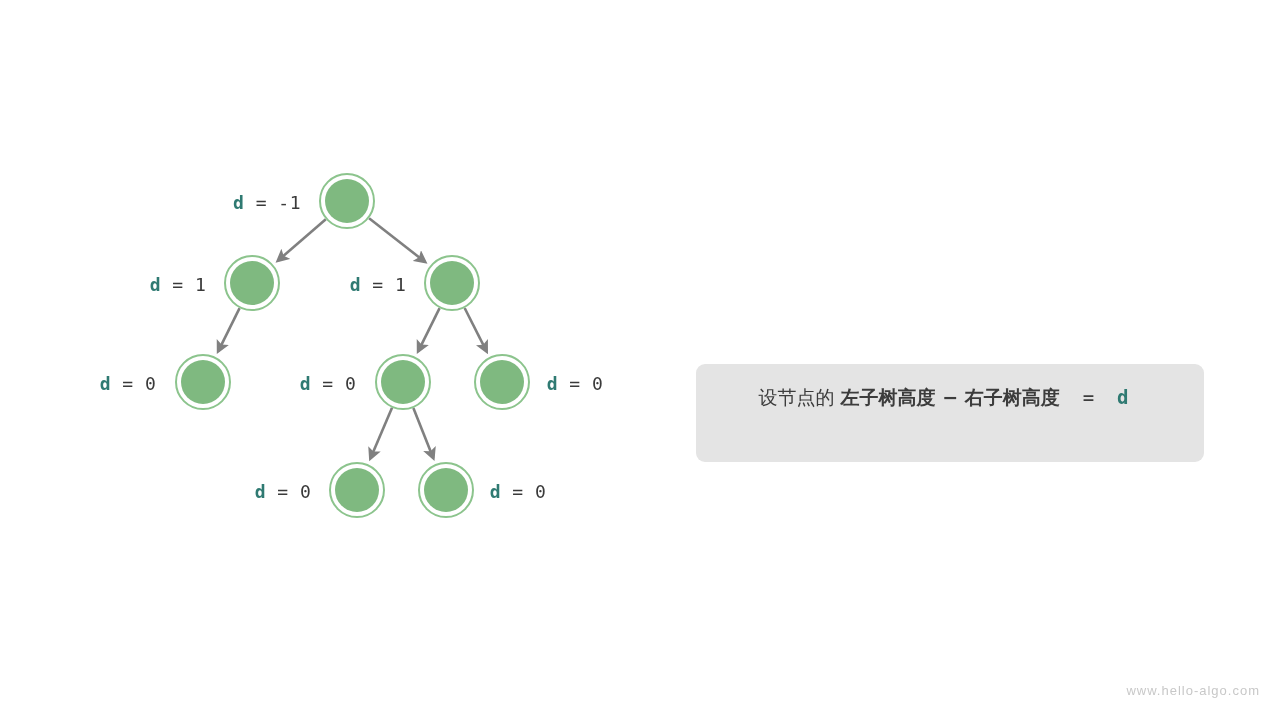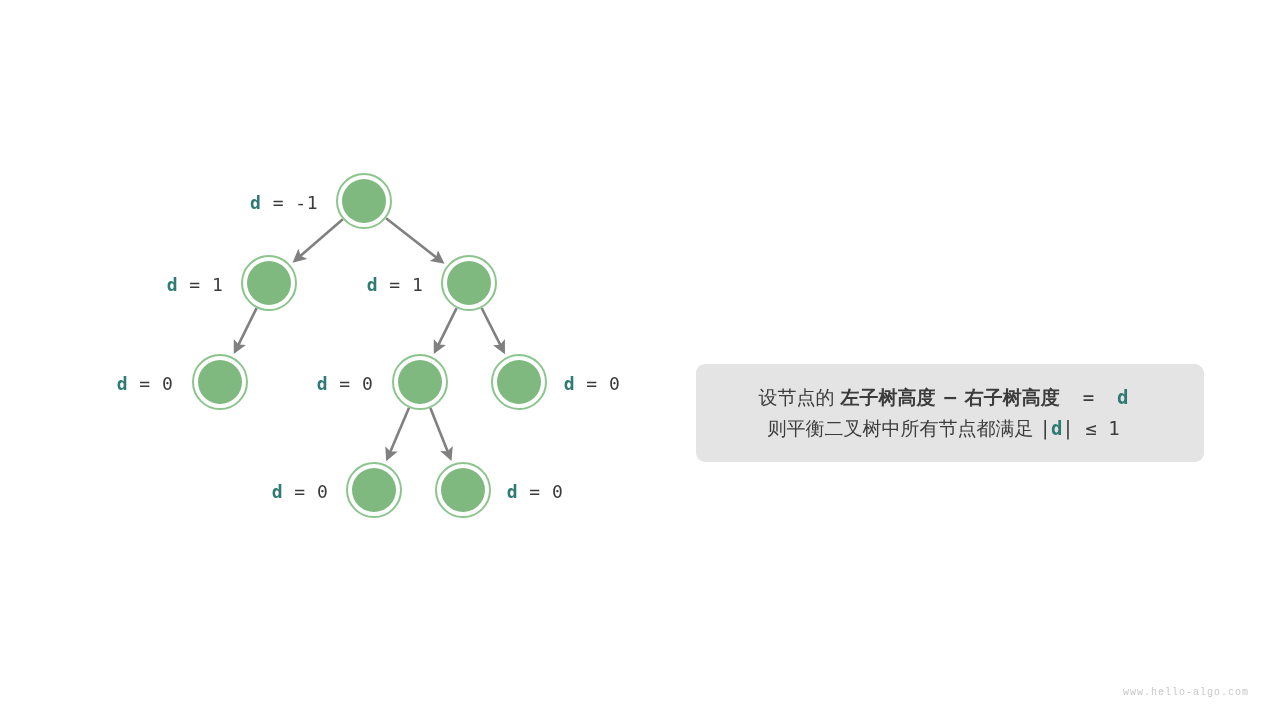--- a/index.html
+++ b/index.html
@@ -15,21 +15,20 @@
     font-family: "DejaVu Sans", sans-serif;
   }
 
   
   #tree-diagram {
     position: absolute;
     left: 0;
     top: 0;
     width: 660px;
     height: 560px;
-    margin-left: 17px;
   }
   #tree-svg {
     position: absolute;
     left: 0;
     top: 0;
     width: 660px;
     height: 720px;
   }
 
   .node-label {
@@ -103,24 +102,24 @@
     font-weight: bold;
     font-family: "DejaVu Sans Mono", monospace;
   }
   .formula-line .mono {
     font-family: "DejaVu Sans Mono", monospace;
   }
 
   
   #watermark {
     position: absolute;
-    right: 31px;
+    right: 20px;
     bottom: 22px;
-    font-family: Liberation Mono, monospace;
-    font-size: 10px;
+    font-family: Liberation Sans, sans-serif;
+    font-size: 13px;
     color: #c8c8c8;
     letter-spacing: 1px;
     white-space: pre;
   }
 </style>
 </head>
 <body>
 
 <div id="tree-diagram">
 
@@ -194,17 +193,16 @@
       <div class="node-label" style="left: 518px; top: 491px;"><span class="d">d</span><span> = 0</span></div>
     </div>
 </div>
 
 <div id="info-panel">
 
 
 
   <div id="formula-box">
     <div class="formula-line"><span>设节点的 </span><span class="bold">左子树高度</span><span class="bold"> − </span><span class="bold">右子树高度</span><span class="mono">  =  </span><span class="dvar">d</span></div>
-    <div class="formula-line"><span>则平衡二叉树中所有节点都满足 </span><span class="mono">|</span><span class="dvar">d</span><span class="mono">|</span><span class="mono"> ≤ 1</span></div>
   </div>
 </div>
 
 <div id="watermark">www.hello-algo.com</div>
 
 </body></html>

